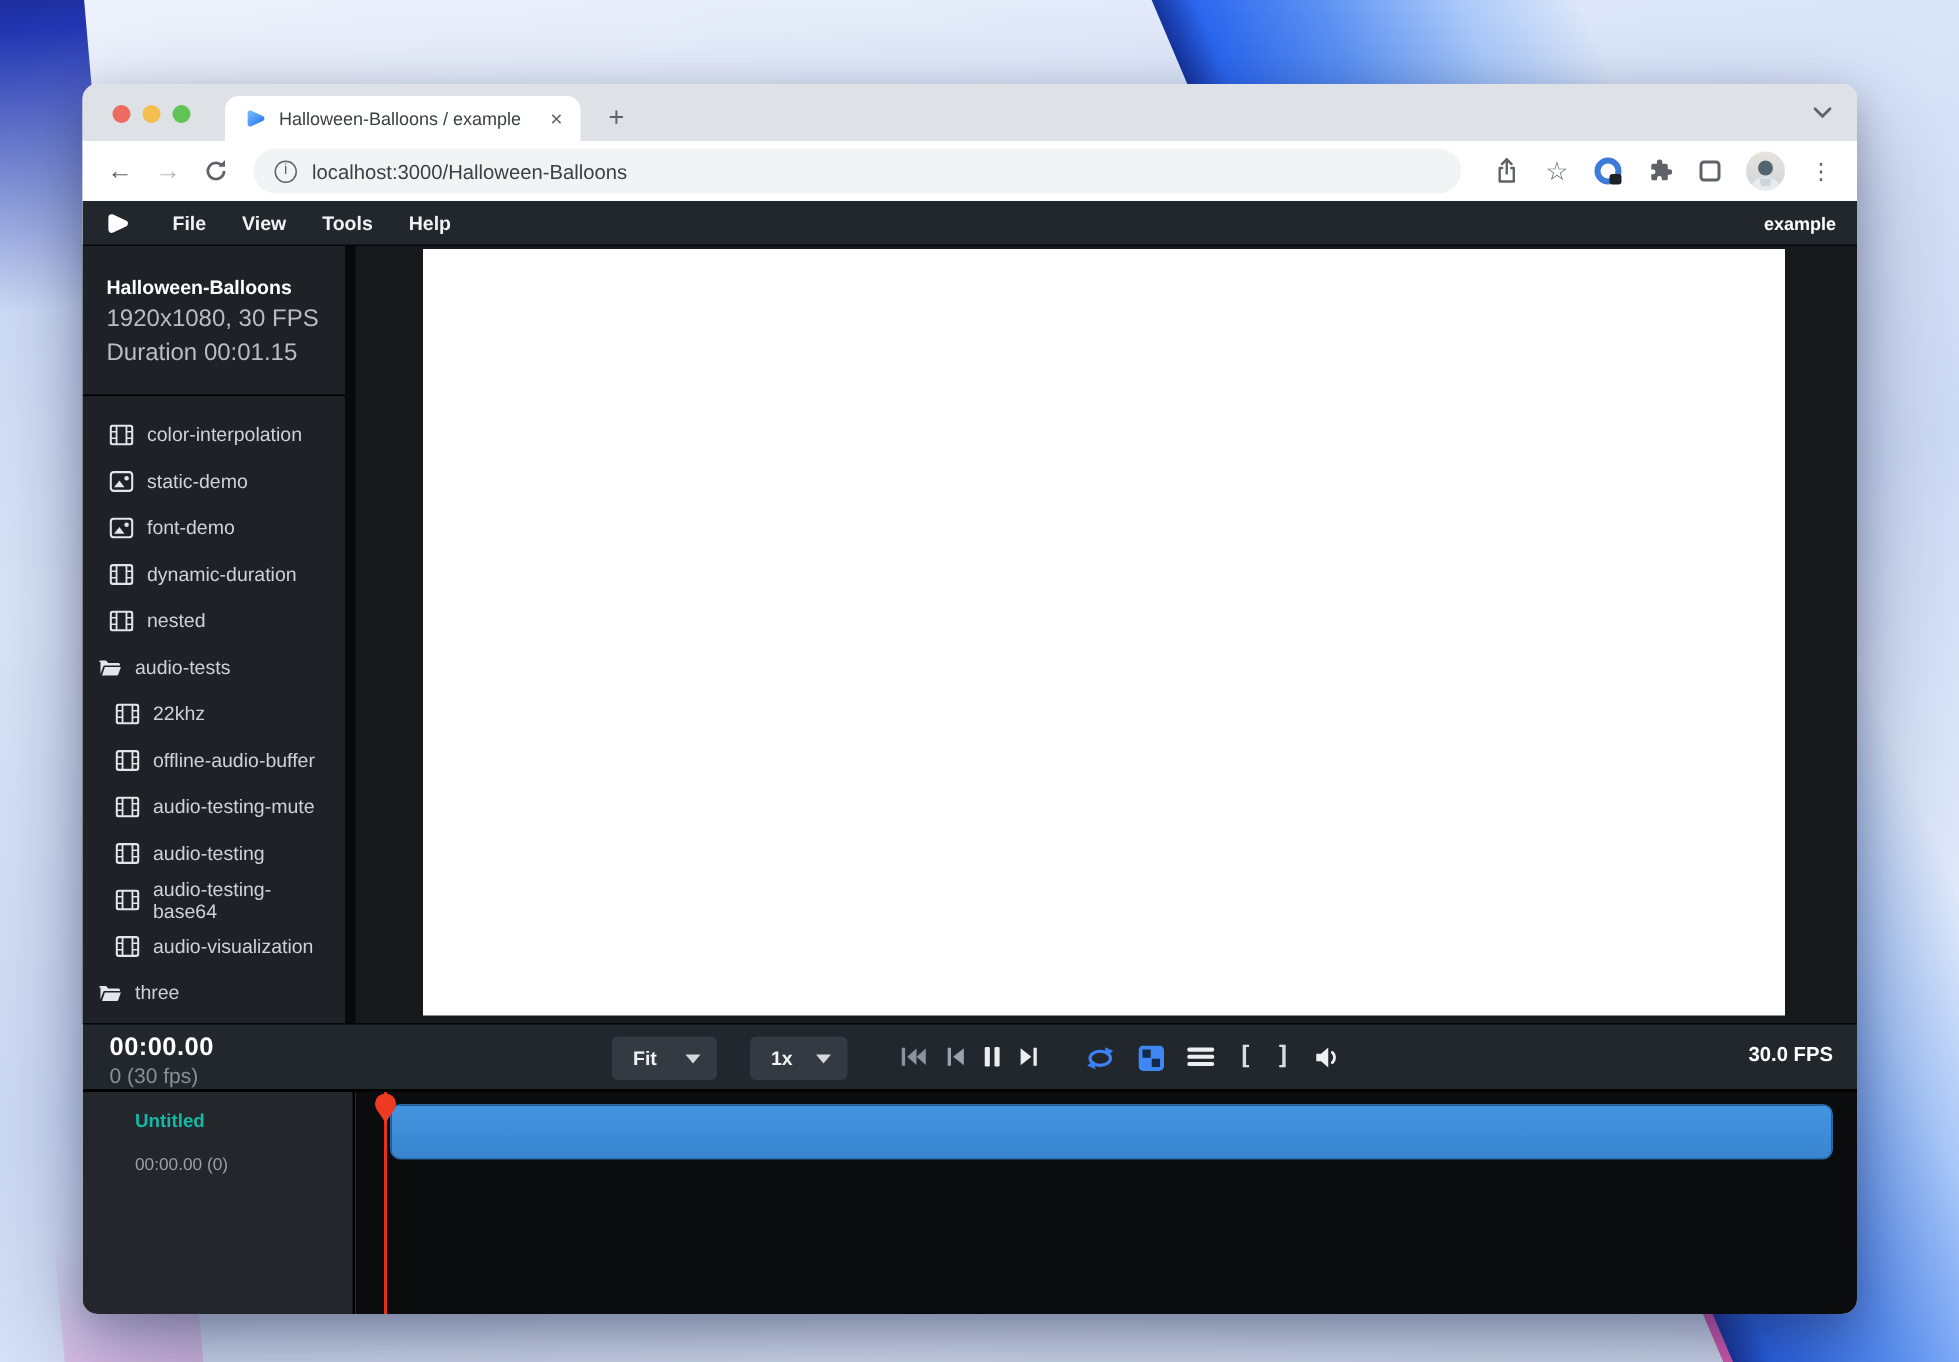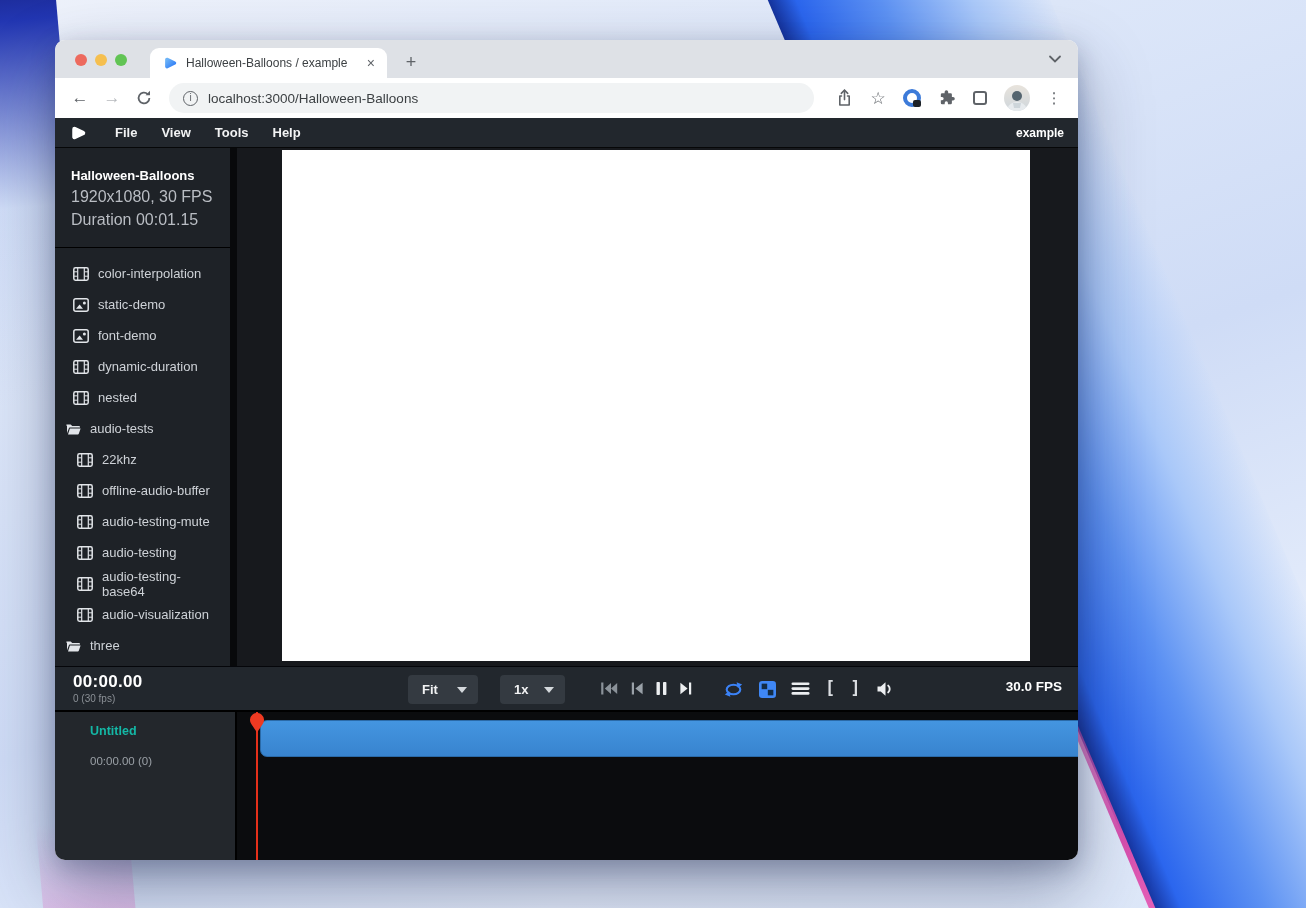--- a/index.html
+++ b/index.html
@@ -10,21 +10,21 @@
     background:linear-gradient(160deg,#eef2fb 0%,#dde7f9 28%,#cfdcf6 55%,#e4ecfb 80%,#dbe6f8 100%); overflow:hidden; }
   .stripe { position:absolute; pointer-events:none; }
   .stripe-a { left:970px; top:-200px; width:260px; height:1300px; transform:rotate(-23deg);
     background:linear-gradient(90deg,#15339c 0%,#2b66ee 10%,#5d92f3 40%,#a9c8f9 72%,rgba(205,222,250,0.15) 100%); }
   .stripe-a::before { content:""; position:absolute; left:-4px; top:52%; bottom:0; width:6px;
     background:linear-gradient(180deg,rgba(231,84,176,0) 0%,#d94fae 55%,#ff8fd0 100%); }
   .stripe-b { left:5px; top:-80px; width:92px; height:1100px; transform:rotate(-5deg);
     background:linear-gradient(180deg,#0d1058 0%,#2236b2 9%,rgba(120,160,240,0.18) 26%,rgba(120,160,240,0) 44%,rgba(240,150,220,0) 82%,rgba(233,111,199,0.45) 94%,rgba(150,90,220,0.3) 100%); }
 
   
-  .win { position:absolute; left:55px; top:40px; width:1023px; height:820px; border-radius:10px; overflow:hidden;
+  .win { position:absolute; left:55px; top:56px; width:1183px; height:820px; border-radius:10px; overflow:hidden;
     box-shadow:0 30px 70px rgba(25,35,75,.4), 0 8px 24px rgba(25,35,75,.25); background:#fff; }
 
   
   .tabbar { height:38px; background:#dee1e6; display:flex; align-items:flex-end; position:relative; }
   .lights { display:flex; gap:8px; align-items:center; position:absolute; left:20px; top:14px; }
   .light { width:12px; height:12px; border-radius:50%; }
   .light.r { background:#ed6a5e; } .light.y { background:#f5bf4f; } .light.g { background:#61c454; }
   .tab { margin-left:95px; width:237px; height:30px; background:#fff; border-radius:9px 9px 0 0;
     display:flex; align-items:center; padding:0 8px 0 12px; gap:8px; }
   .tab-fav { width:16px; height:16px; flex:none; }
@@ -75,21 +75,21 @@
   .sb-icon { width:16px; height:14px; flex:none; display:flex; color:#e2e5e9; }
   .sb-label { font-size:13px; line-height:15px; word-break:break-word; }
 
   .preview { flex:1; position:relative; }
   .canvas { position:absolute; left:45px; right:48px; top:2px; bottom:5px; background:#fff; }
 
   
   .controls { height:44px; background:#22272d; border-top:1px solid #05060a; position:relative; }
   .time-block { position:absolute; left:18px; top:5px; }
   .time-big { color:#fff; font-size:17px; font-weight:700; letter-spacing:.3px; }
-  .time-small { color:#8b9096; font-size:10px; margin-top:1px; }
+  .time-small { color:#8b9096; font-size:14px; margin-top:1px; }
   .dd { position:absolute; top:8px; height:29px; background:#343a41; border-radius:4px;
     display:flex; align-items:center; justify-content:space-between; padding:0 11px 0 14px; }
   .dd-fit { left:353px; width:70px; }
   .dd-speed { left:445px; width:65px; }
   .dd-val { color:#f1f2f3; font-size:13px; font-weight:600; }
   .caret { width:0; height:0; border-left:5px solid transparent; border-right:5px solid transparent;
     border-top:6px solid #d4d8dc; }
   .transport { position:absolute; left:545px; top:14px; display:flex; gap:11px; align-items:center; }
   .t-ic { height:15px; display:flex; }
   .tools { position:absolute; left:668px; top:10px; display:flex; gap:15px; align-items:center; height:22px; }

